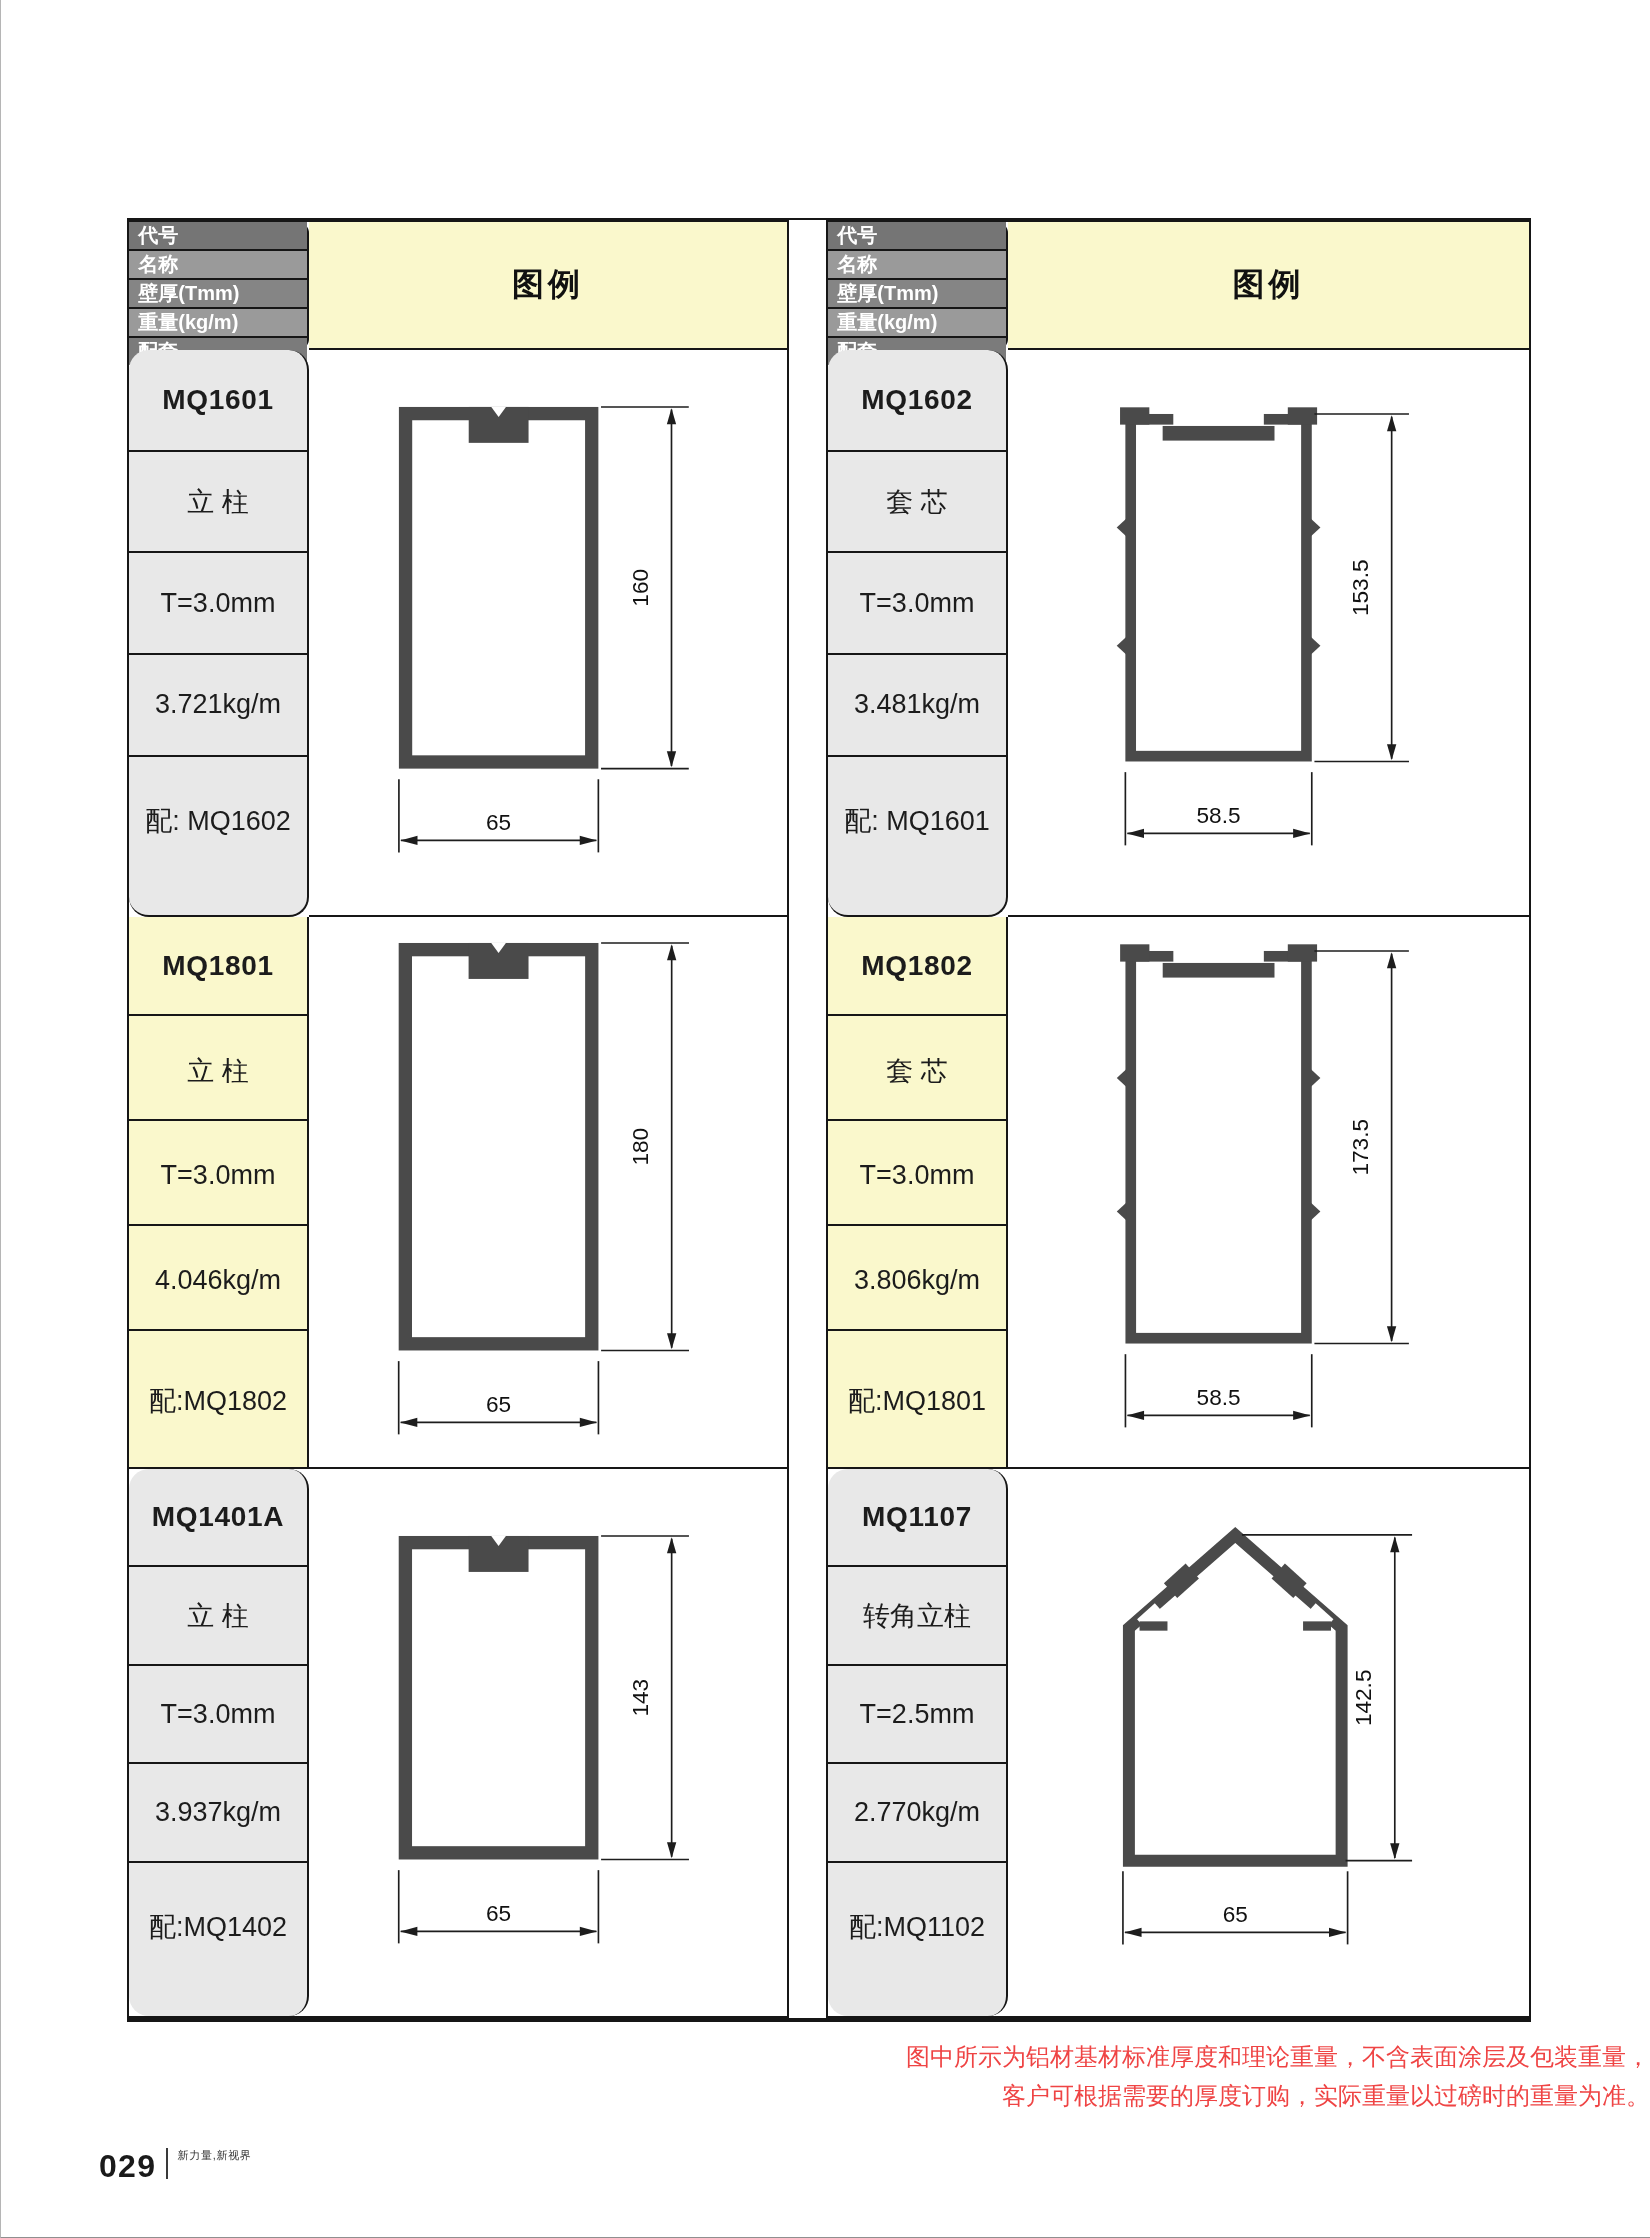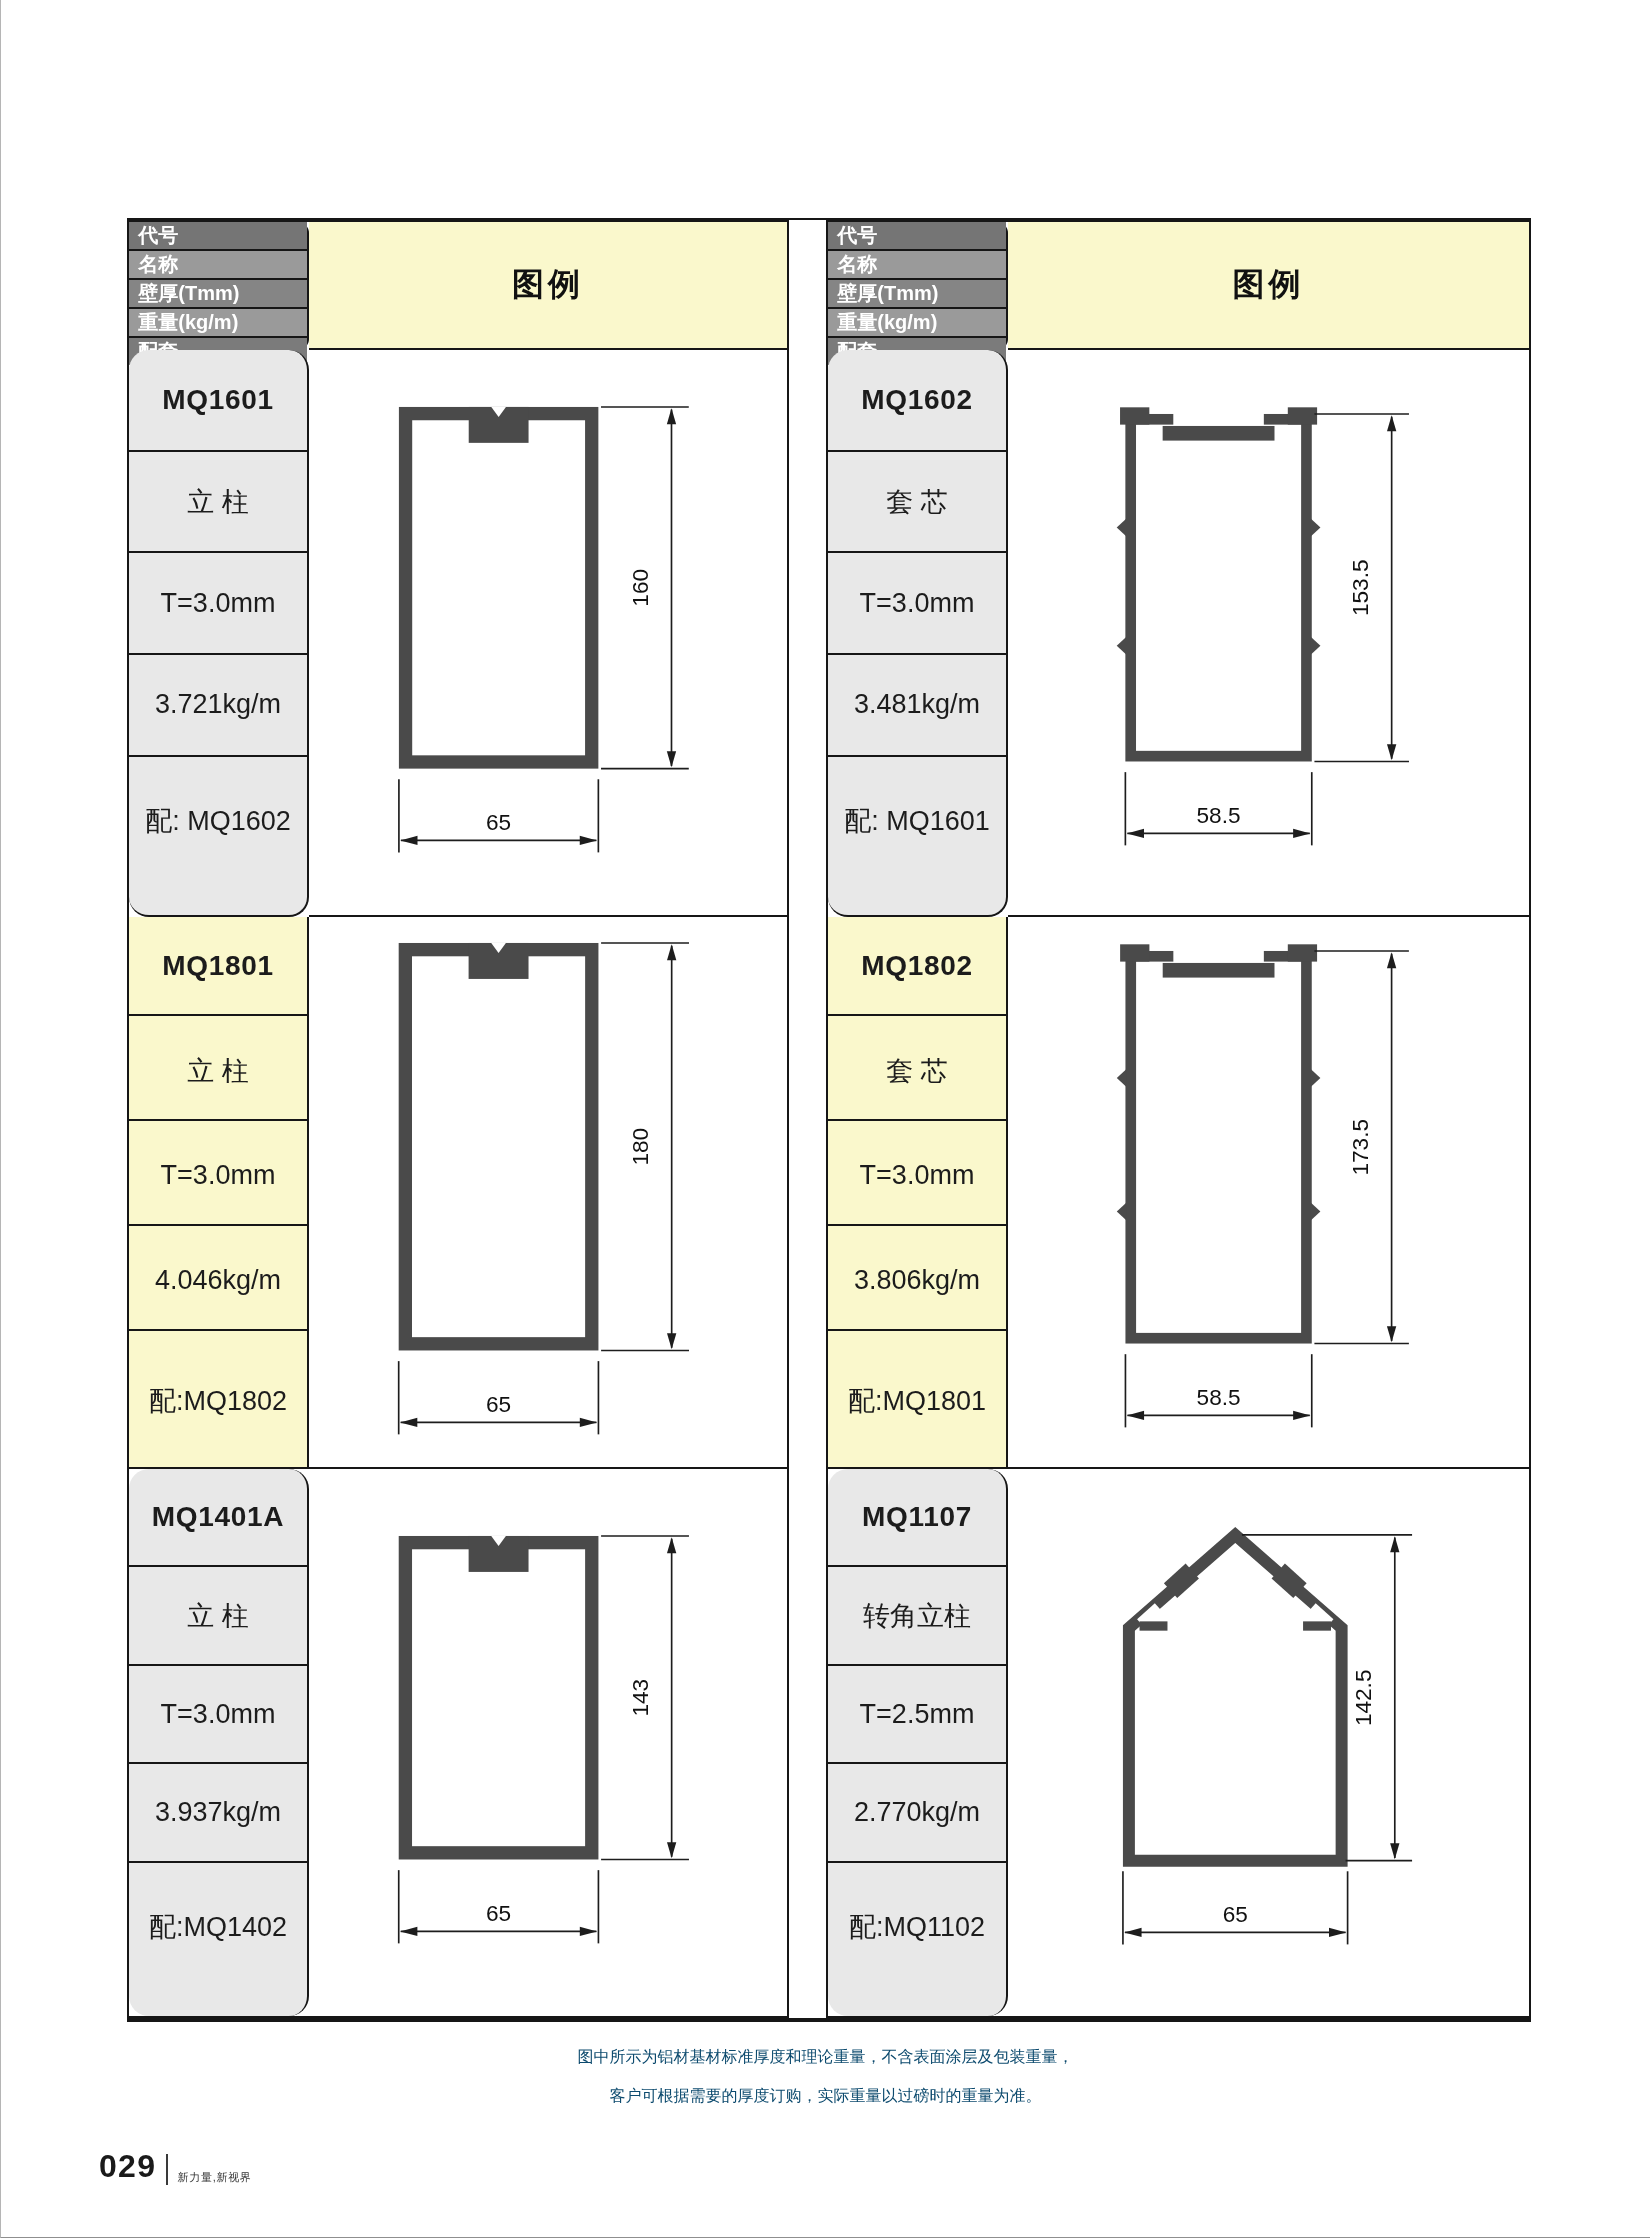--- a/index.html
+++ b/index.html
@@ -38,23 +38,23 @@
   .slabels{border-right:2px solid var(--grid);display:flex;flex-direction:column;}
   .slabels.rowline,.sdraw.rowline{border-bottom:2px solid var(--grid);}
   .bg-gray{background:var(--section-gray);border-radius:20px;}
   .bg-yellow{background:var(--section-yellow);gap:6px;}
   .cell{height:18%;border-bottom:2px solid var(--grid);display:flex;align-items:center;justify-content:center;
         font-size:27px;color:#1c1c1c;text-align:center;padding:0 5.3px;}
   .cell.code{font-weight:bold;font-size:28px;letter-spacing:0.7px;}
   .cell.last{flex:1;align-items:flex-start;padding-top:46px;border-bottom:none;}
   .sdraw{background:#ffffff;display:flex;align-items:center;justify-content:center;overflow:hidden;}
   
-  .note{position:absolute;left:0;top:2037px;width:100%;text-align:center;
-        font-size:16px;line-height:39px;color:#0c4a6e;}
-  .pagefoot{position:absolute;left:98px;top:2148px;display:flex;align-items:flex-end;}
+  .note{position:absolute;left:0;top:2037px;width:100%;text-align:right;
+        font-size:24px;line-height:39px;color:#ef4444;}
+  .pagefoot{position:absolute;left:98px;top:2148px;display:flex;align-items:flex-start;}
   .pagefoot .num{font-size:32px;font-weight:bold;color:#1a1a1a;letter-spacing:1.3px;}
   .pagefoot .sep{width:2.7px;height:31px;background:#3a3a3a;margin:0 9.3px;}
   .pagefoot .tag{font-size:11px;color:#333;letter-spacing:0.7px;}
 </style>
 </head>
 <body>
 
 <div class="page">
 
   <div class="tbl">

